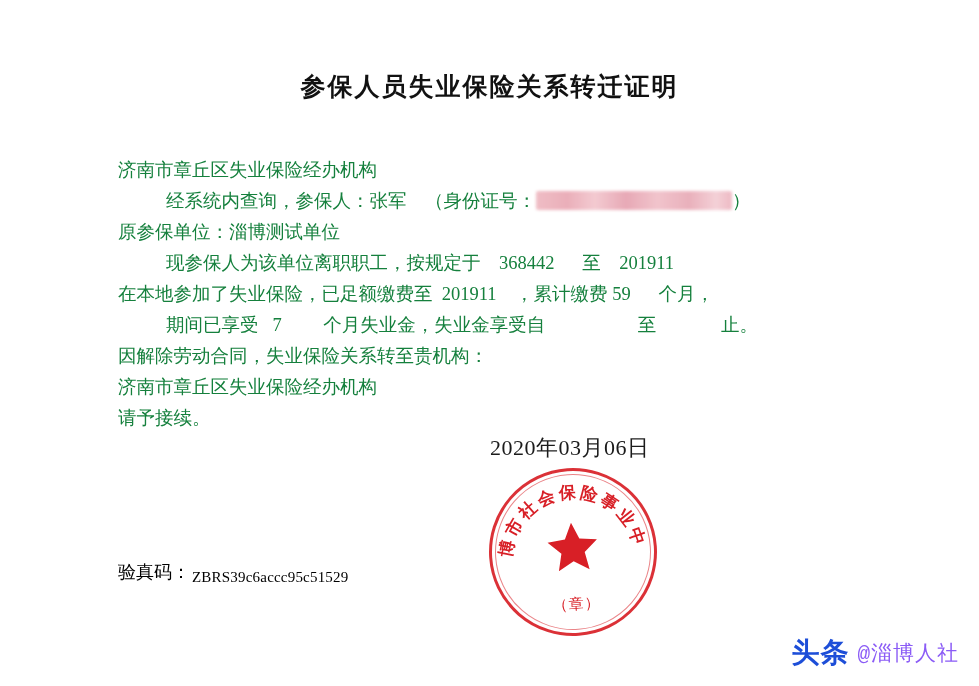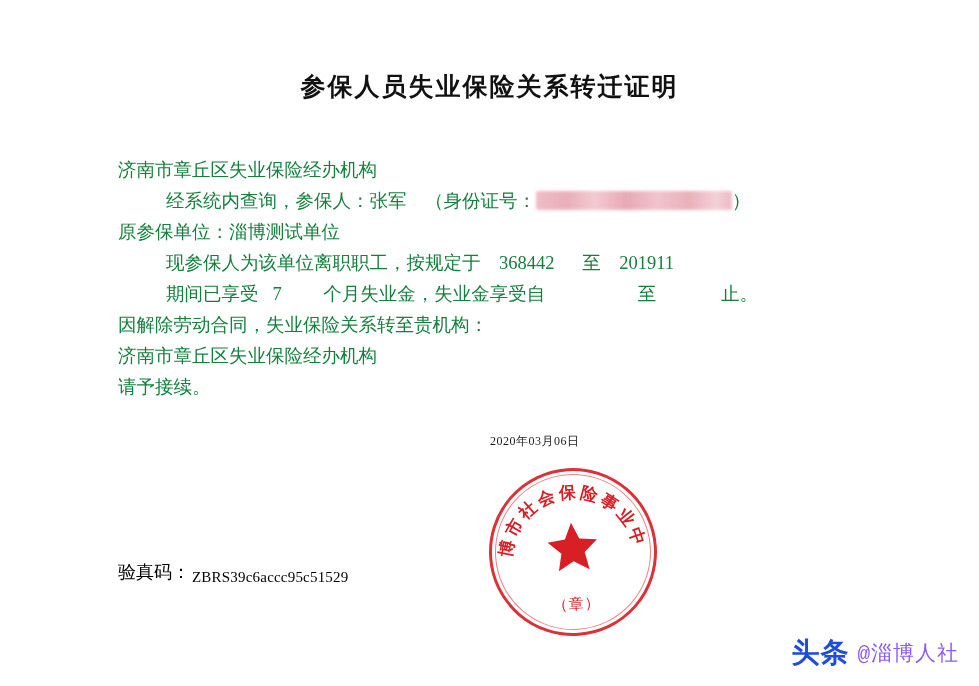--- a/index.html
+++ b/index.html
@@ -64,21 +64,21 @@
       #f0bfc8 62%, #e8aab6 78%, #f3cdd4 92%, #ecb4bf 100%);
     filter: blur(1.4px);
     border-radius: 2px;
     opacity: 0.92;
   }
 
   .date-line {
     position: absolute;
     top: 433px;
     left: 490px;
-    font-size: 12px;
+    font-size: 22px;
     color: #1b1b1b;
     letter-spacing: 0.5px;
   }
 
   .verify-wrap {
     position: absolute;
     top: 560px;
     left: 118px;
     font-size: 17px;
     color: #000000;
@@ -189,20 +189,21 @@
   <div class="body-block">
 
     <div class="line"><span>济南市章丘区失业保险经办机构</span></div>
 
     <div class="line"><span class="indent"></span><span>经系统内查询，参保人：张军    （身份证号：</span><span class="redacted"></span><span>）</span></div>
 
     <div class="line"><span>原参保单位：淄博测试单位</span></div>
 
     <div class="line"><span class="indent"></span><span>现参保人为该单位离职职工，按规定于    368442      至    201911</span></div>
 
+    <div class="line"><span>在本地参加了失业保险，已足额缴费至  201911    ，累计缴费 59      个月，</span></div>
 
     <div class="line"><span class="indent"></span><span>期间已享受   7         个月失业金，失业金享受自                    至              止。</span></div>
 
     <div class="line"><span>因解除劳动合同，失业保险关系转至贵机构：</span></div>
 
     <div class="line"><span>济南市章丘区失业保险经办机构</span></div>
 
     <div class="line"><span>请予接续。</span></div>
 
   </div>

